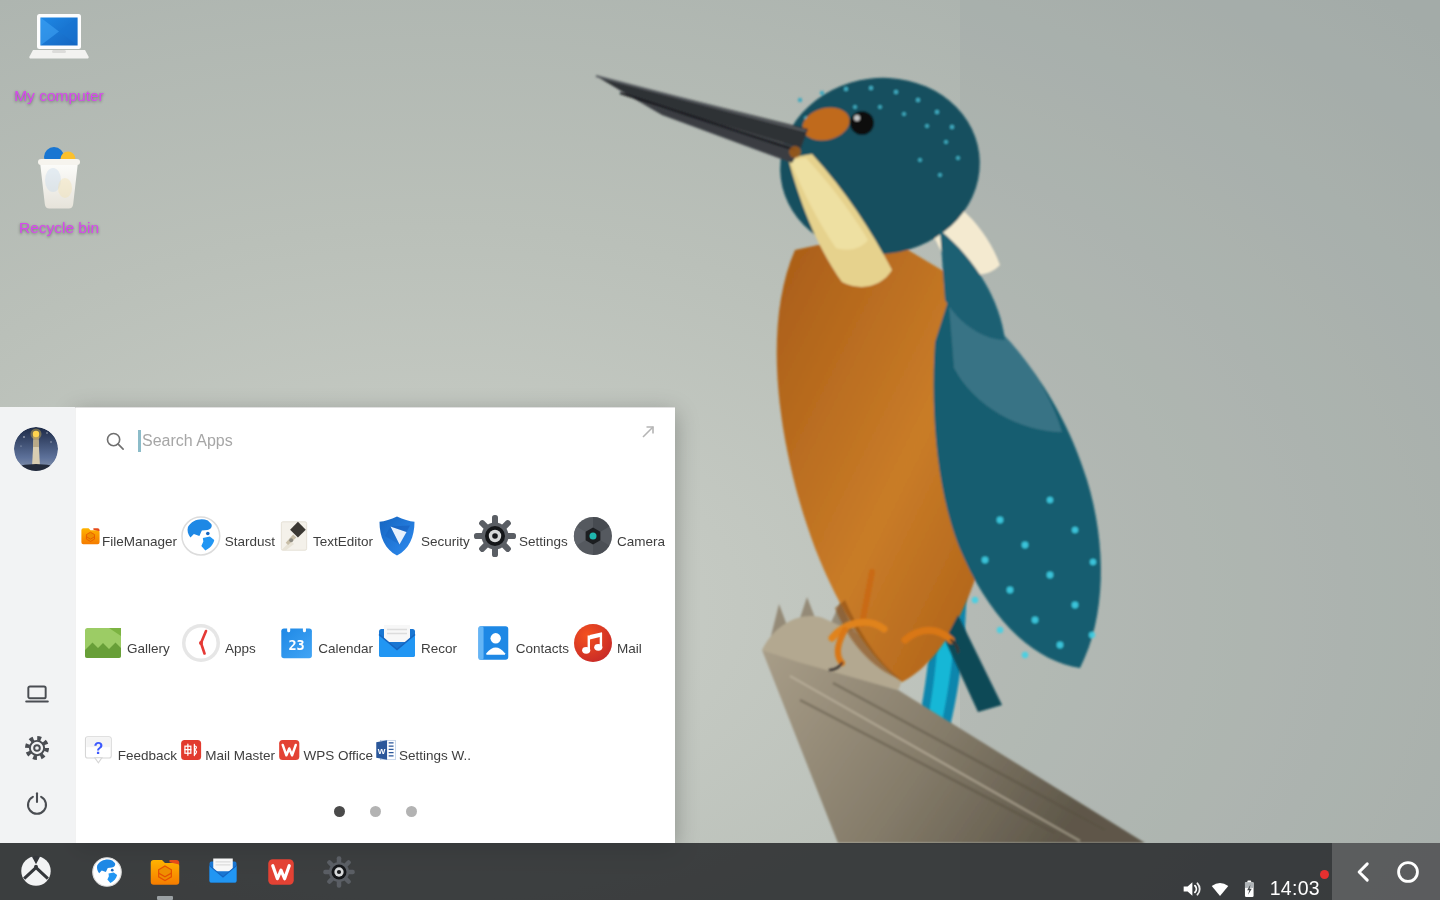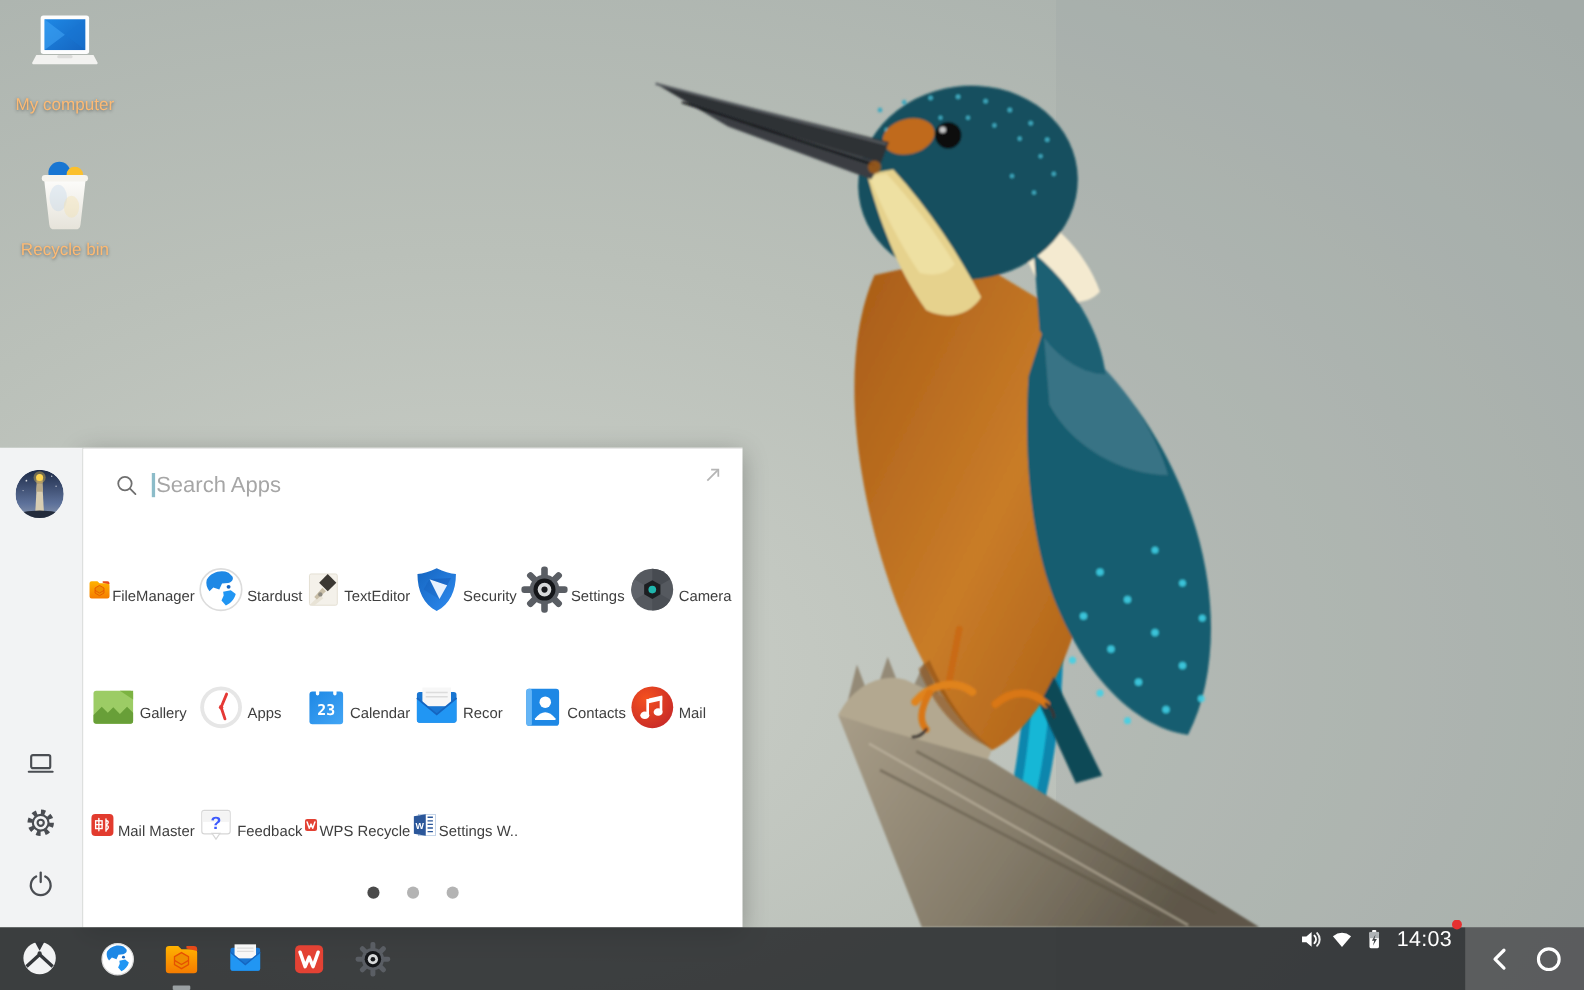--- a/index.html
+++ b/index.html
@@ -2,42 +2,42 @@
 <html><head>
 <meta charset="utf-8">
 <style>
   html,body{margin:0;padding:0;background:#000;}
   #screen{position:relative;width:1440px;height:900px;overflow:hidden;
           font-family:"Liberation Sans",sans-serif;-webkit-font-smoothing:antialiased;}
   .wallpaper{position:absolute;inset:0;z-index:0;}
 
   
   .desk-icon{position:absolute;width:112px;display:flex;flex-direction:column;align-items:center;
-             gap:5px;color:#fdba74;font-size:15.5px;text-shadow:0 1px 3px rgba(0,0,0,.45);z-index:2;cursor:default;}
+             gap:5px;color:#d946ef;font-size:15.5px;text-shadow:0 1px 3px rgba(0,0,0,.45);z-index:2;cursor:default;}
   .desk-icon .glyph{width:72px;height:72px;}
   #desk-computer{left:3px;top:10px;}
   #desk-bin{left:3px;top:142px;}
   .desk-label{white-space:nowrap;}
 
   
   .menu-rail{position:absolute;left:0;top:407px;width:75px;height:436px;background:#f2f3f4;z-index:6;
              box-shadow:1px 0 0 rgba(0,0,0,.05);}
   .avatar{position:absolute;left:14px;top:20px;width:44px;height:44px;border-radius:50%;overflow:hidden;}
   .rail-btn{position:absolute;left:24px;width:26px;height:26px;}
   .rail-btn svg{width:26px;height:26px;}
   #rail-desktop{bottom:136px;}
   #rail-settings{bottom:82px;}
   #rail-power{bottom:27px;}
 
   .menu-panel{position:absolute;left:75px;top:407px;width:600px;height:436px;background:#fff;z-index:5;
               box-shadow:0 1px 0 rgba(0,0,0,.12) inset,0 6px 22px rgba(0,0,0,.28);}
   .search-row{position:absolute;left:30px;top:20px;height:28px;display:flex;align-items:center;}
   .search-glass{width:21px;height:21px;margin-right:12px;}
   .caret{width:3px;height:22px;background:#8cbcc9;margin-right:-2px;}
-  .search-input{border:none;outline:none;background:transparent;font-size:20px;width:380px;
+  .search-input{border:none;outline:none;background:transparent;font-size:16px;width:380px;
                 font-family:"Liberation Sans",sans-serif;color:#444;padding:0 0 0 3px;}
   .search-input::placeholder{color:#a6a6a6;}
   .expand-btn{position:absolute;right:18px;top:16px;width:18px;height:18px;}
 
   .app-grid{position:absolute;left:4px;top:72px;display:grid;grid-template-columns:repeat(6,98px);
             grid-auto-rows:107px;}
   .app{display:flex;flex-direction:row;align-items:center;padding-top:7px;cursor:default;}
   .app svg{width:48px;height:48px;}
   .app-label{margin-top:10px;font-size:13.5px;color:#3e3e3e;white-space:nowrap;}
 
@@ -46,21 +46,21 @@
   .dot.active{background:#4a4a4a;}
 
   
   .taskbar{position:absolute;left:0;top:843px;width:1440px;height:57px;background:rgba(40,43,45,.87);z-index:10;}
   .start-btn{position:absolute;left:17px;top:9px;width:38px;height:38px;}
   .pinned{position:absolute;left:89px;top:0;height:57px;display:flex;align-items:center;gap:22px;}
   .task-item{position:relative;width:36px;height:57px;display:flex;align-items:center;justify-content:center;}
   .task-item svg{width:36px;height:36px;}
   .run-indicator{position:absolute;bottom:0;left:50%;transform:translateX(-50%);width:16px;height:4px;
                  background:#9aa0a3;border-radius:1px;}
-  .tray{position:absolute;right:112px;top:0;height:57px;display:flex;align-items:flex-start;gap:7px;}
+  .tray{position:absolute;right:112px;top:0;height:57px;display:flex;align-items:flex-end;gap:7px;}
   .tray svg{width:22px;height:22px;}
   .clock-wrap{position:relative;margin-left:3px;padding-right:8px;}
   .clock{color:#fff;font-size:19.5px;letter-spacing:.3px;}
   .notif-dot{position:absolute;right:-1px;top:-7px;width:9px;height:9px;border-radius:50%;background:#e53030;}
   .navzone{position:absolute;left:1332px;top:0;width:108px;height:57px;background:rgba(255,255,255,.17);
            display:flex;align-items:center;justify-content:space-evenly;}
   .navzone svg{width:26px;height:26px;}
 </style>
 </head>
 <body>
@@ -507,35 +507,35 @@
           <div class="app-label">Contacts</div>
         </div>
         <div class="app">
           <svg>
             <use href="#ic-music"></use>
           </svg>
           <div class="app-label">Mail</div>
         </div>
         <div class="app">
           <svg>
+            <use href="#ic-feedback"></use>
+          </svg>
+          <div class="app-label">Feedback</div>
+        </div>
+        <div class="app">
+          <svg>
             <use href="#ic-mailmaster"></use>
           </svg>
           <div class="app-label">Mail Master</div>
         </div>
         <div class="app">
           <svg>
-            <use href="#ic-feedback"></use>
-          </svg>
-          <div class="app-label">Feedback</div>
-        </div>
-        <div class="app">
-          <svg>
             <use href="#ic-wps"></use>
           </svg>
-          <div class="app-label">WPS Recycle</div>
+          <div class="app-label">WPS Office</div>
         </div>
         <div class="app">
           <svg>
             <use href="#ic-word"></use>
           </svg>
           <div class="app-label">Settings W..</div>
         </div>
       </div>
     <div class="dots" id="dots">
         <span class="dot active"></span>

